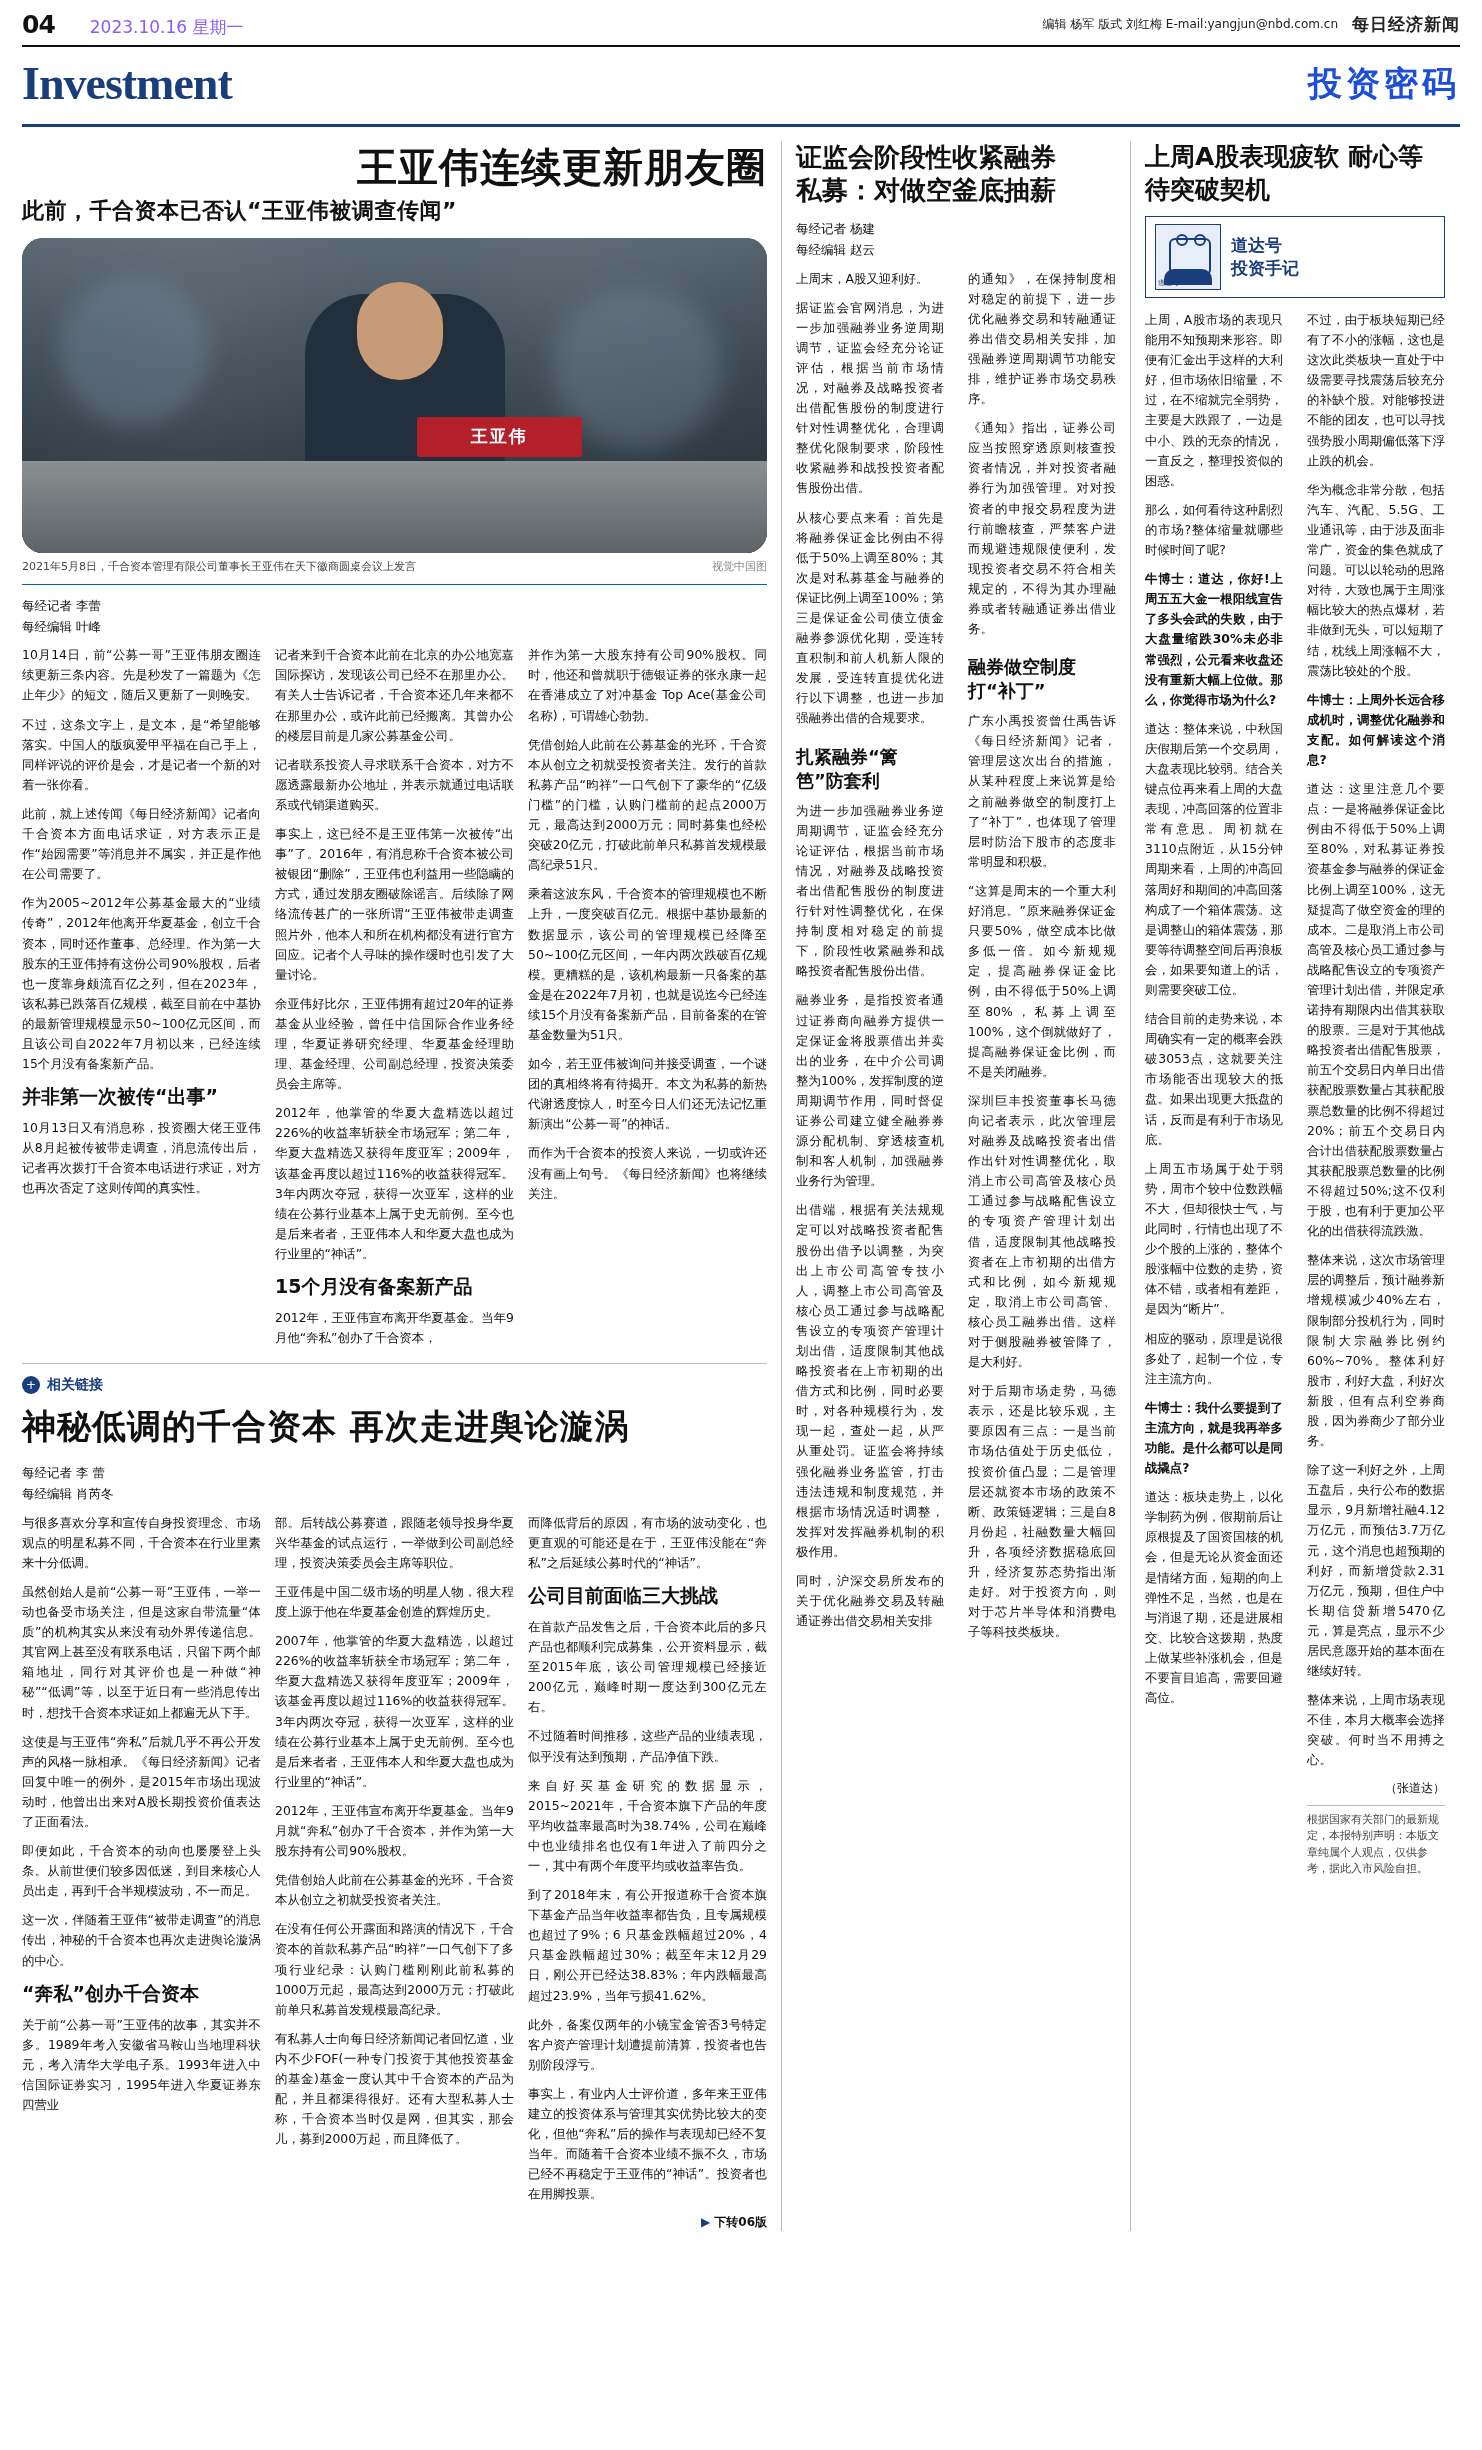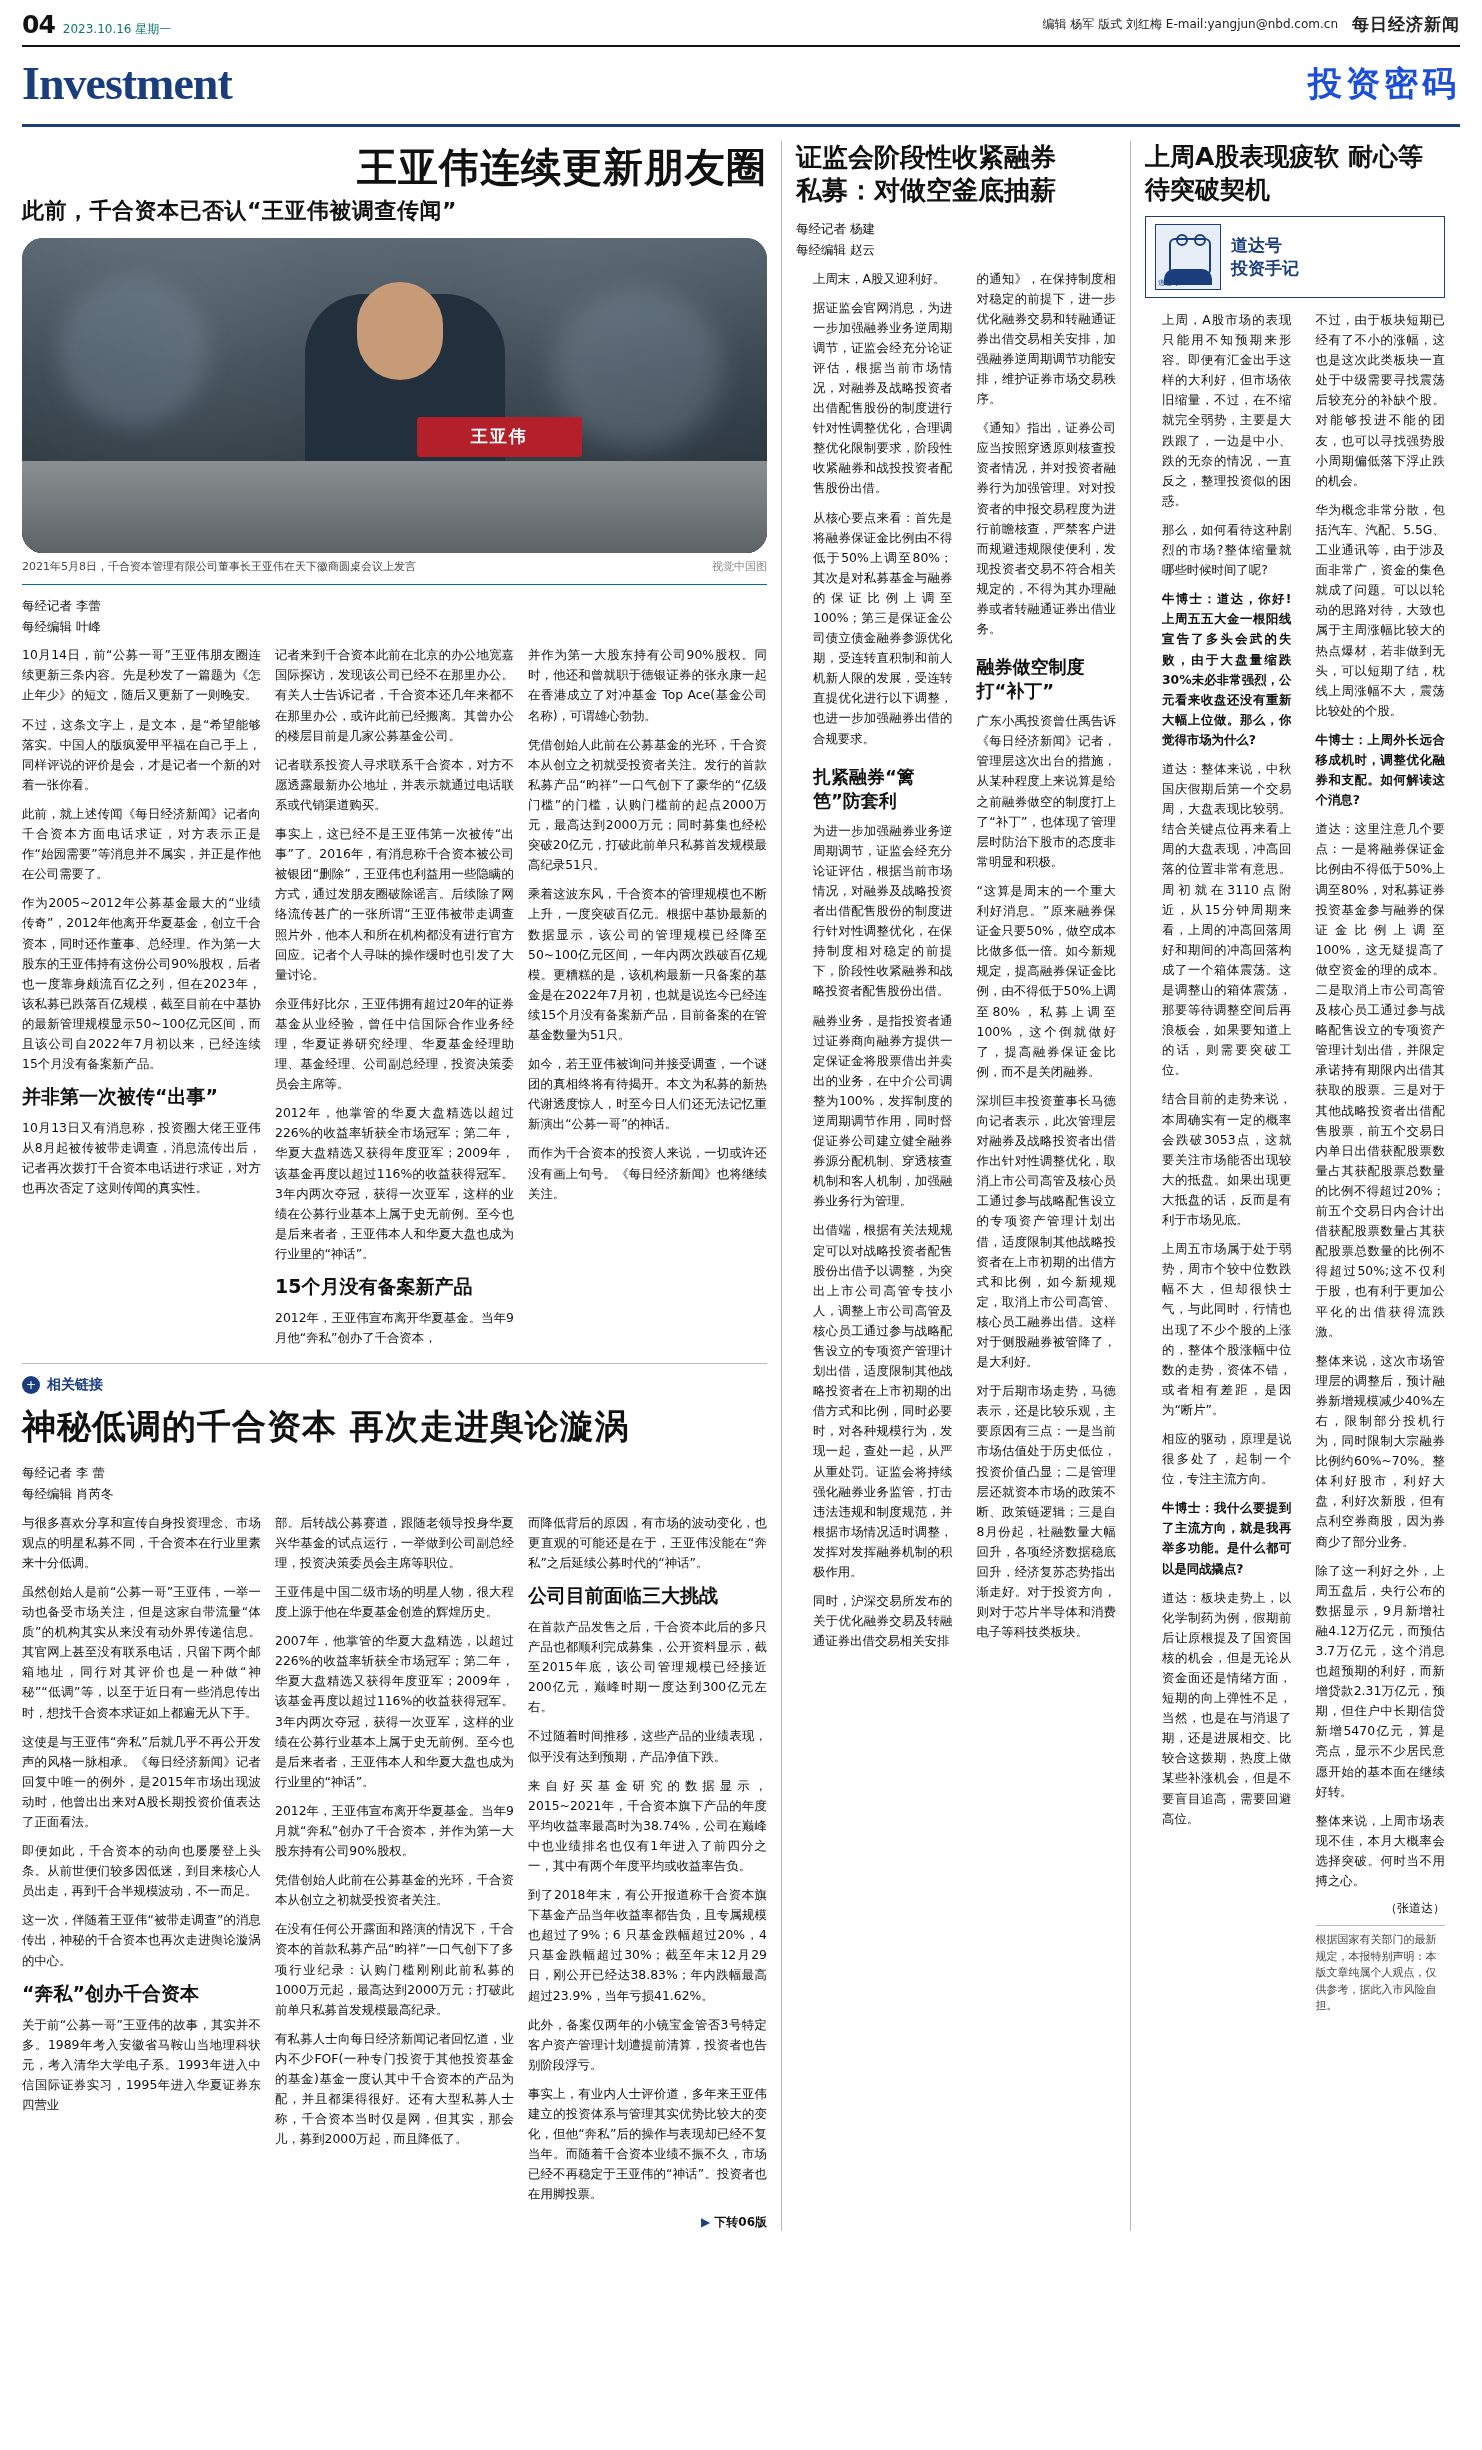--- a/index.html
+++ b/index.html
@@ -3,21 +3,21 @@
 <meta charset="utf-8">
 <style>
   html,body{margin:0;padding:0;}
   body{width:1482px;height:2450px;background:#fff;font-family:"DejaVu Sans","Liberation Sans",sans-serif;color:#111;}
   .page{position:relative;width:1482px;height:2088px;box-sizing:border-box;padding:0 22px;}
 
   
   .masthead{display:flex;align-items:center;justify-content:space-between;padding:10px 0 6px;border-bottom:2px solid #111;}
   .mh-left{display:flex;align-items:baseline;gap:8px;}
   .mh-pageno{font-size:25px;font-weight:bold;letter-spacing:-1px;}
-  .mh-date{font-size:12px;color:#0f766e;}
+  .mh-date{font-size:17px;color:#8b5cf6;margin-left:27px;}
   .mh-right{display:flex;align-items:center;gap:14px;font-size:12px;color:#222;}
   .mh-brand{font-size:17px;font-weight:bold;letter-spacing:1px;}
 
   
   .sectionbar{display:flex;align-items:center;justify-content:space-between;padding:10px 0 14px;border-bottom:3px solid #1a3d7c;}
   .sec-en{font-family:"Liberation Serif","DejaVu Serif",serif;font-size:46px;font-weight:bold;color:#1a3d7c;letter-spacing:-1px;}
   .sec-cn{font-size:34px;font-weight:bold;color:#1d4ed8;letter-spacing:4px;}
 
   
   .grid{display:flex;margin-top:14px;}
@@ -52,21 +52,21 @@
 
   .link-badge{display:flex;align-items:center;gap:7px;margin:12px 0 10px;}
   .badge-dot{width:18px;height:18px;border-radius:50%;background:#1a3d7c;color:#fff;font-size:12px;display:flex;align-items:center;justify-content:center;}
   .badge-text{font-size:14px;font-weight:bold;color:#1a3d7c;}
   .rule-thin{border-top:1px solid #bbb;margin:6px 0 10px;}
   h1.headline2{font-size:34px;font-weight:bold;margin:6px 0 12px;letter-spacing:1px;}
 
   .mid-head{font-size:26px;font-weight:bold;line-height:1.25;margin:0 0 12px;}
   .mid-sub{font-size:18px;font-weight:bold;margin:16px 0 8px;}
   .ccol{width:152px;}
-  .mid-cols{display:flex;gap:24px;margin-left:17px;}
+  .mid-cols{display:flex;gap:24px;}
 
   .avatar-box{display:flex;align-items:center;gap:10px;border:1px solid #1a3d7c;padding:7px 9px;margin:10px 0 12px;}
   .avatar{width:64px;height:64px;background:#e8eef7;border:1px solid #1a3d7c;position:relative;}
   .av-face{position:absolute;left:13px;top:13px;width:38px;height:34px;border:2px solid #1a3d7c;border-radius:6px;}
   .av-eye{position:absolute;top:9px;width:8px;height:8px;border:2px solid #1a3d7c;border-radius:50%;}
   .av-body{position:absolute;left:8px;bottom:4px;width:48px;height:16px;background:#1a3d7c;border-radius:10px 10px 0 0;}
   .av-tag{position:absolute;left:2px;bottom:1px;font-size:7px;color:#1a3d7c;}
   .av-labels{font-size:17px;font-weight:bold;color:#1a3d7c;line-height:1.35;}
 
   .right-head{font-size:25px;font-weight:bold;line-height:1.3;margin:0 0 10px;}

